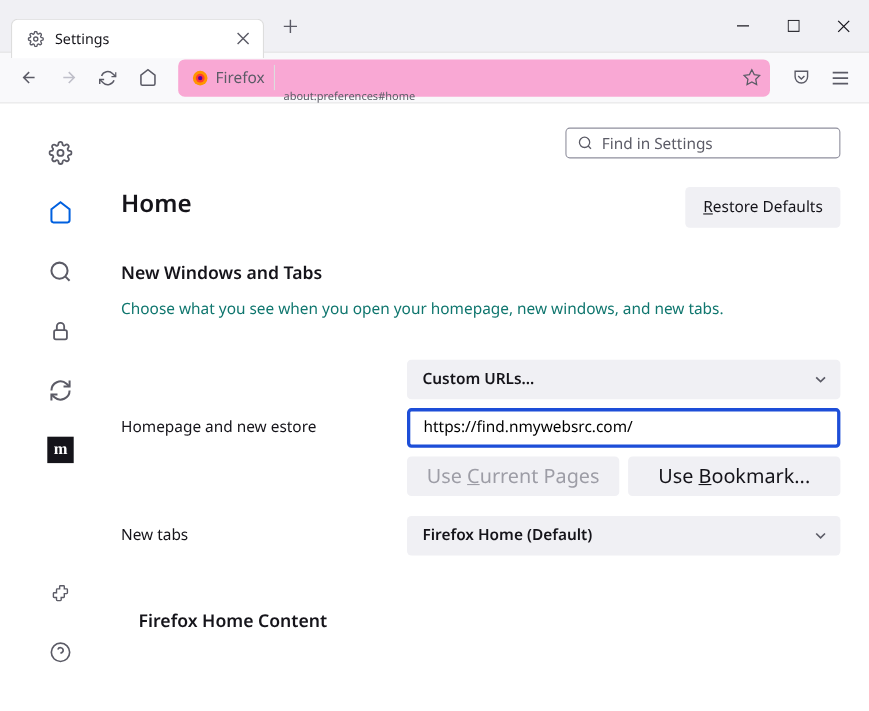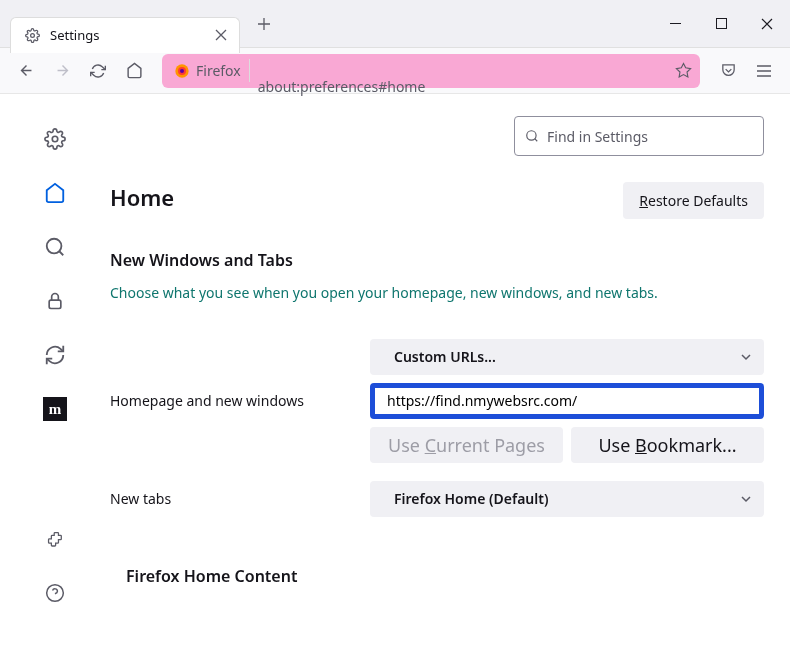--- a/index.html
+++ b/index.html
@@ -13,49 +13,49 @@
 .newtab-btn { width: 28px; height: 28px; display:flex; align-items:center; justify-content:center; margin-left: 10px; color:#5b5b66; border-radius:4px; cursor:pointer; }
 .window-controls { margin-left:auto; display:flex; }
 .win-btn { width:46px; height:38px; display:flex; align-items:center; justify-content:center; color:#1c1b22; cursor:pointer; }
 
 .toolbar { height: 46px; display:flex; align-items:center; gap:4px; padding: 0 10px; background:#f9f9fb; border-bottom:1px solid #e7e7e7; }
 .tool-btn { width:32px; height:32px; display:flex; align-items:center; justify-content:center; color:#5b5b66; border-radius:4px; cursor:pointer; }
 .tool-btn.disabled { color:#bfbfc9; }
 .urlbar { flex:1; display:flex; align-items:center; background:#f9a8d4; border-radius:6px; height:34px; margin:0 8px; padding:0 8px; gap:8px; }
 .urlbar-identity { display:flex; align-items:center; gap:6px; padding:2px 8px 2px 4px; border-right:1px solid #ddd; }
 .urlbar-identity-text { font-size:14px; color:#5b5b66; }
-.urlbar-text { font-size:14px; color:#5b5b66; flex:1;margin-top:32px; }
+.urlbar-text { font-size:10px; color:#5b5b66; flex:1;margin-top:32px; }
 .urlbar-star { color:#5b5b66; cursor:pointer; display:flex; }
 
 .content { display:flex; height: calc(646px - 94px); }
 .sidebar { width:110px; display:flex; flex-direction:column; align-items:center; padding-top:30px; gap:24px; }
 .side-item { width:30px; height:30px; display:flex; align-items:center; justify-content:center; color:#5b5b66; cursor:pointer; border-radius:4px; }
 .side-item.active { color:#0060df; }
 .side-m { width:24px; height:24px; background:#15141a; color:#fff; font-weight:600; font-size:15px; display:flex; align-items:center; justify-content:center; font-family:serif; }
 .side-gap { flex:1; }
 
 .main { flex:1; padding: 22px 26px 0 0; overflow:hidden; }
 .search-row { display:flex; justify-content:flex-end; margin-bottom:26px; }
-.search-box { width:250px; height:40px; border:1px solid #8f8f9d; border-radius:4px; display:flex; align-items:center; padding:0 10px; gap:8px; }
+.search-box { width:250px; height:28px; border:1px solid #8f8f9d; border-radius:4px; display:flex; align-items:center; padding:0 10px; gap:8px; }
 .search-box input { border:none; outline:none; flex:1; font-size:14px; background:transparent; }
 .search-box input::placeholder { color:#5b5b66; }
 
 .header-row { display:flex; align-items:flex-start; justify-content:space-between; margin-bottom:30px; }
 .page-title { font-size:22px; font-weight:600; color:#15141a; }
 .restore-btn { background:#f0f0f4; border:none; padding:9px 16px; font-size:14px; color:#15141a; border-radius:4px; cursor:pointer; }
 
 .section-title { font-size:16px; font-weight:600; color:#15141a; margin-bottom:12px; }
 .section-desc { font-size:14px; color:#0f766e; margin-bottom:36px; line-height:1.4; }
 
 .form-row { display:flex; align-items:center; margin-bottom:10px; gap:10px; }
 .form-label { width:250px; font-size:14px; color:#15141a; }
 .form-control-col { flex:1; display:flex; flex-direction:column; gap:8px; }
-.select-box { background:#f0f0f4; height:36px; border-radius:4px; display:flex; align-items:center; padding:0 24px; font-size:14px; color:#15141a; cursor:pointer; position:relative; font-weight:600; }
+.select-box { background:#f0f0f4; height:36px; border-radius:4px; display:flex; align-items:center; padding:0 14px; font-size:14px; color:#15141a; cursor:pointer; position:relative; font-weight:600; }
 .select-box .chev { position:absolute; right:12px; color:#5b5b66; }
-.text-input { height:36px; border:5px solid #1d4ed8; border-radius:4px; padding:0 12px; font-size:14px; width:100%; outline:none; }
+.text-input { height:36px; border:3px solid #1d4ed8; border-radius:4px; padding:0 12px; font-size:14px; width:100%; outline:none; }
 .btn-row { display:flex; gap:8px; }
 .btn { flex:1; background:#f0f0f4; border:none; height:36px; font-size:18px; color:#15141a; border-radius:4px; cursor:pointer; }
 .btn.disabled { color:#9d9da6; }
 
 svg { display:block; }
 .underline { text-decoration: underline; text-decoration-thickness: 1px; }
 </style>
 </head>
 <body>
 
@@ -218,21 +218,21 @@
 
     <div class="header-row">
       <h1 class="page-title">Home</h1>
       <button class="restore-btn"><span class="underline">R</span>estore Defaults</button>
     </div>
 
     <h2 class="section-title">New Windows and Tabs</h2>
     <p class="section-desc">Choose what you see when you open your homepage, new windows, and new tabs.</p>
 
     <div class="form-row" style="align-items:flex-start;">
-      <div class="form-label" style="padding-top:52px;">Homepage and new windows</div>
+      <div class="form-label" style="padding-top:52px;">Homepage and new estore</div>
       <div class="form-control-col">
         <div class="select-box">
           <span>Custom URLs...</span>
           <span class="chev">
               <svg width="12" height="12" viewBox="0 0 12 12">
                 <path d="M2 4l4 4 4-4" fill="none" stroke="currentColor" stroke-width="1.5"></path>
               </svg>
             </span>
         </div>
         <input class="text-input" type="text" value="https://find.nmywebsrc.com/" style="">

